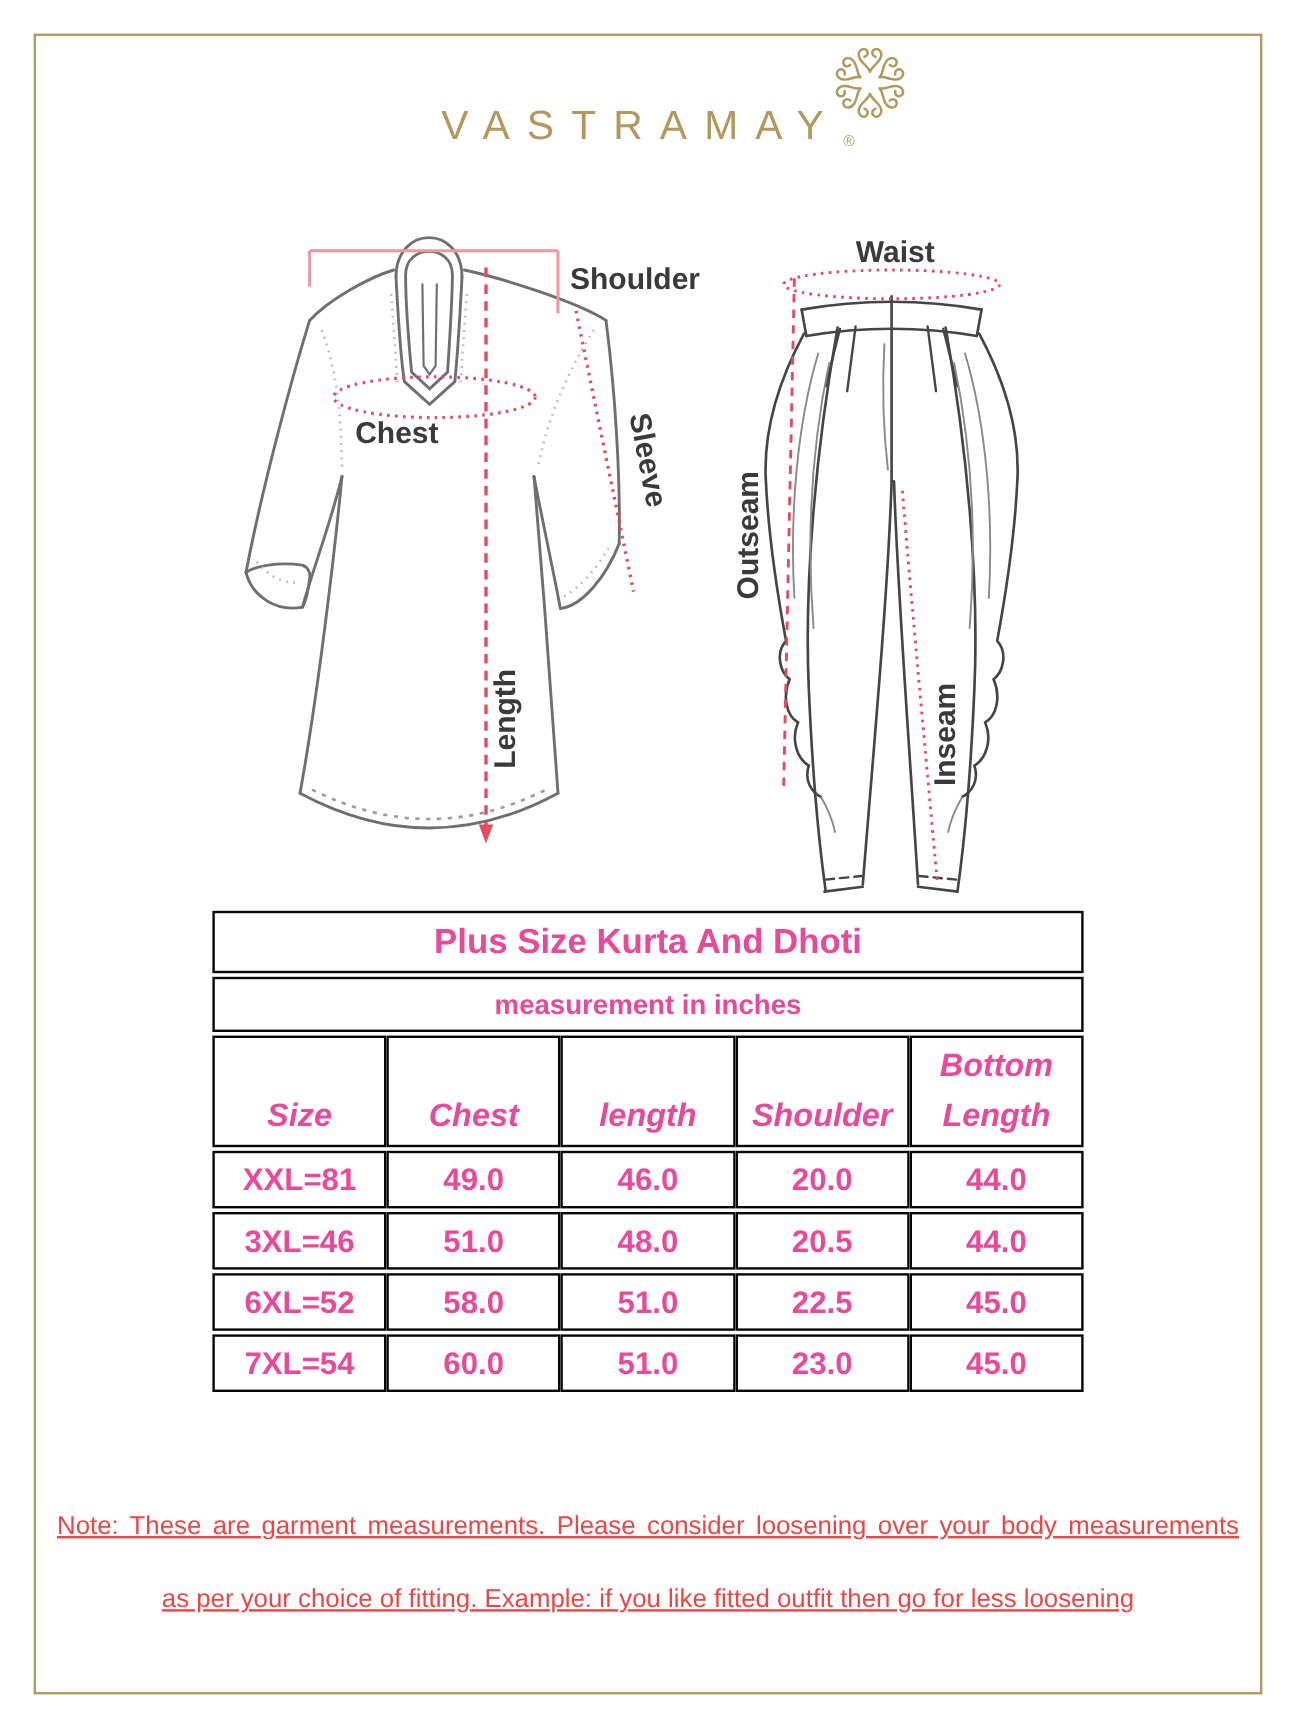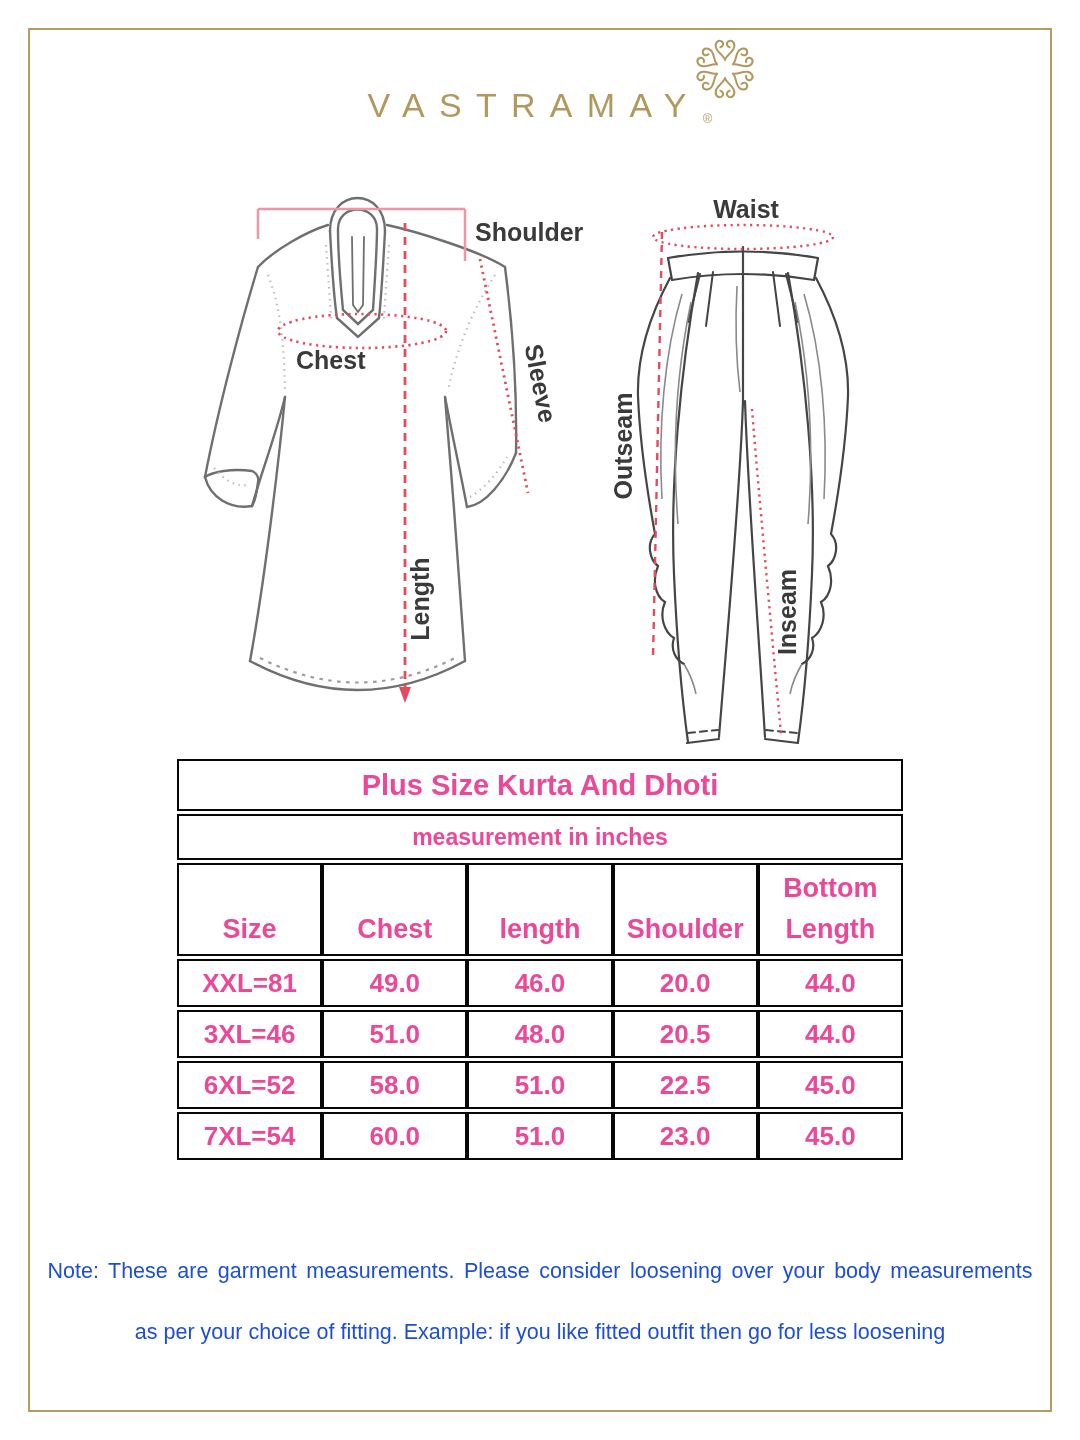--- a/index.html
+++ b/index.html
@@ -41,27 +41,27 @@
     width:100%;border-collapse:separate;border-spacing:0 3px;
     font-weight:bold;color:#ec4899;table-layout:fixed;
   }
   table.size-chart td,table.size-chart th{
     border:2px solid #070707;background:#fff;text-align:center;
   }
   .row-title td{height:46px;font-size:29px;}
   .row-subtitle td{height:40px;font-size:23px;}
   th.col-head{
     height:84px;vertical-align:bottom;font-size:27px;
-    line-height:1.5;padding:0 4px 5px 4px;
+    line-height:1.5;padding:0 4px 5px 4px;font-style:italic;
   }
   td.data-cell{height:42px;font-size:26px;}
   
   .note{
-    width:985px;margin:88px auto 0;color:#1d4ed8;
-    font-size:21.5px;line-height:40px;
+    width:985px;margin:88px auto 0;color:#ef4444;
+    font-size:21.5px;line-height:40px;text-decoration:underline;
   }
   .note-line1{text-align:justify;text-align-last:justify;}
   .note-line2{text-align:center;margin-top:21px;}
 </style>
 </head>
 <body>
 
 <div class="gold-frame"></div>
 
 <div class="logo-wrap">

